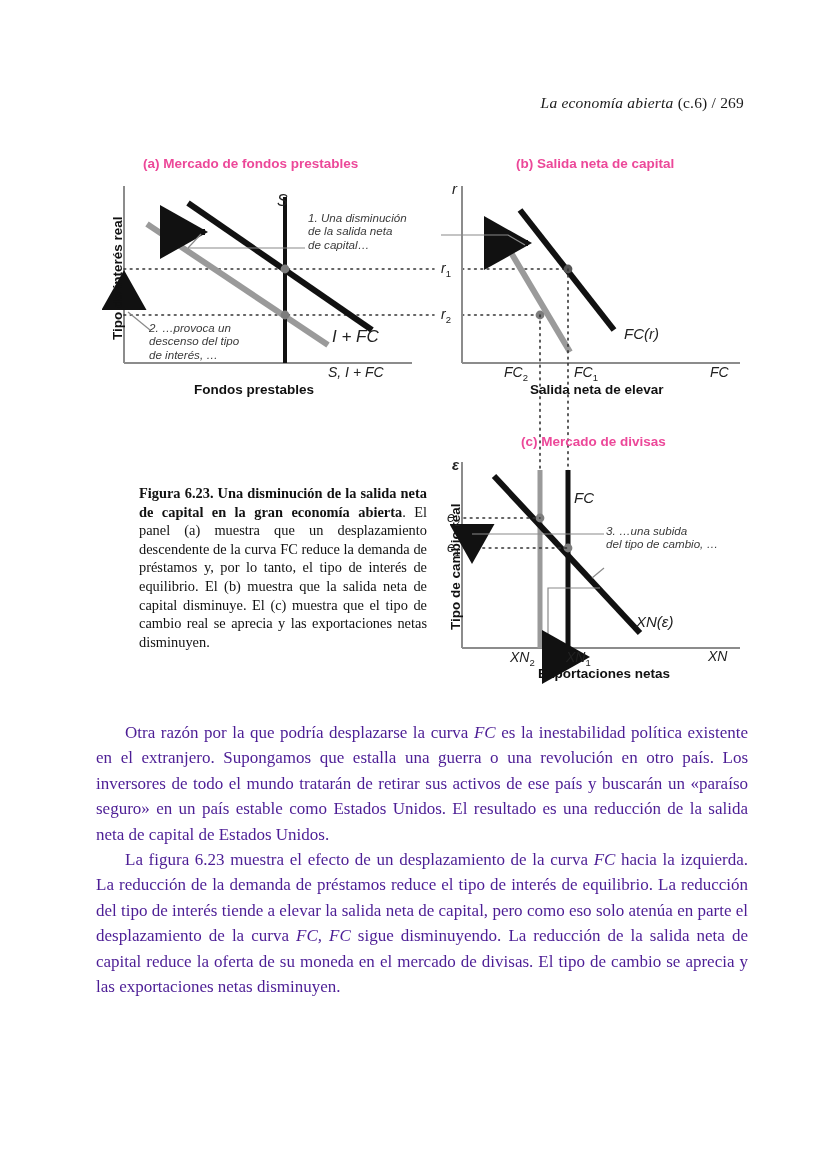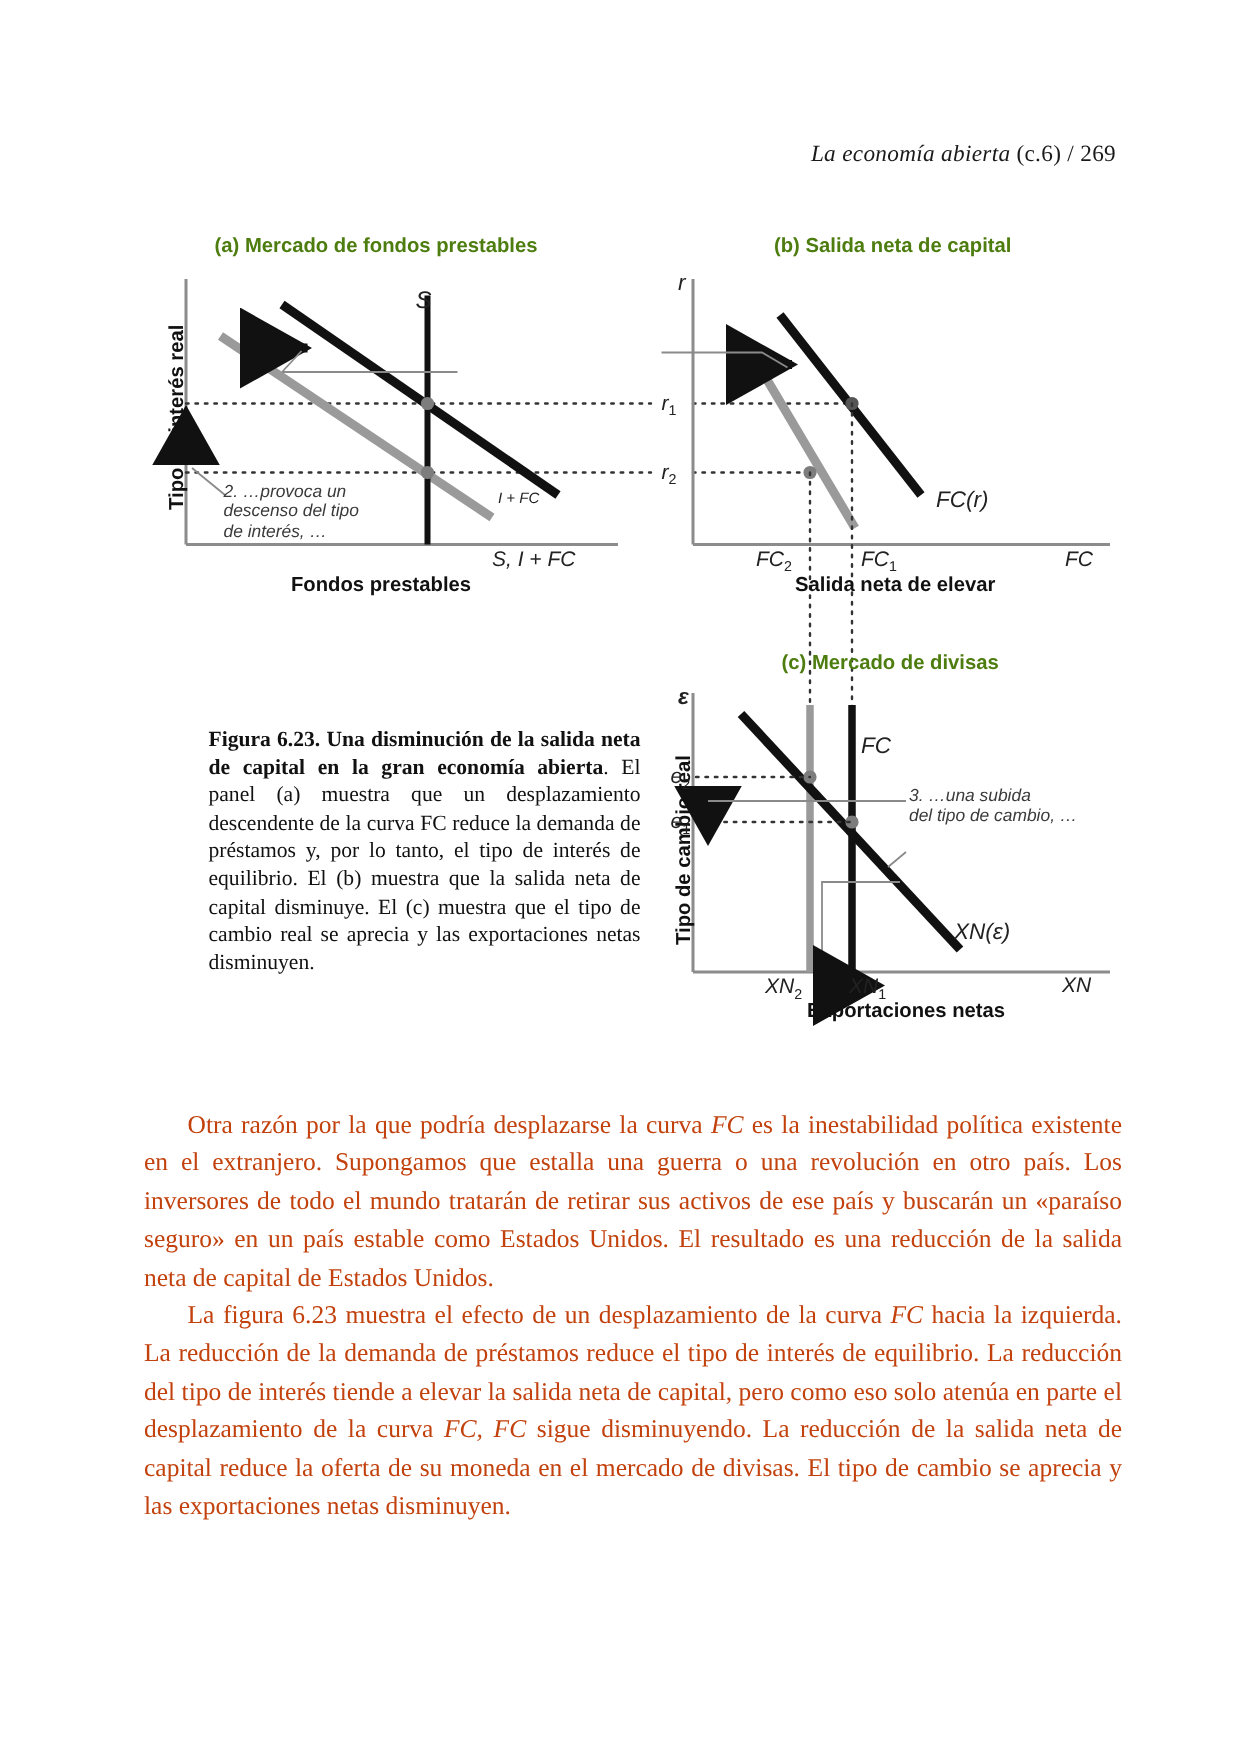--- a/index.html
+++ b/index.html
@@ -22,21 +22,21 @@
     letter-spacing:.2px;
   }
   .runhead i{font-style:italic;}
 
   
   .figure{position:absolute;left:0;top:0;width:828px;height:720px;}
 
   .panel-title{
     position:absolute;
     font-family:"Liberation Sans", sans-serif;
-    font-weight:bold;font-size:13.5px;color:#4d7c0f;
+    font-weight:bold;font-size:13.5px;color:#ec4899;
     white-space:nowrap;
   }
 
   .axis-name{
     position:absolute;
     font-family:"Liberation Sans", sans-serif;
     font-weight:bold;font-size:13.5px;color:#111;
     white-space:nowrap;
   }
   .axis-name.vert{
@@ -62,24 +62,24 @@
   .caption{
     position:absolute;left:96px;top:484px;width:288px;
     font-family:"Liberation Serif", serif;
     font-size:14.4px;line-height:18.6px;
     text-align:justify;color:#111;margin-left:43px;
   }
   .caption b{font-weight:bold;}
 
   
   .body-col{
-    position:absolute;left:96px;top:737px;width:652px;
+    position:absolute;left:96px;top:720px;width:652px;
     font-family:"Liberation Serif", serif;
     font-size:17px;line-height:25.4px;
-    text-align:justify;color:#c2410c;
+    text-align:justify;color:#4c1d95;
   }
   .body-col p{margin:0;text-indent:29px;}
   .body-col p + p{margin-top:0;}
   .body-col i{font-style:italic;}
 
   svg{position:absolute;left:0;top:0;overflow:visible;}
 </style>
 </head>
 <body>
 
@@ -189,22 +189,27 @@
       <polyline points="592,578 604,568" fill="none" stroke="#8a8a8a" stroke-width="1.2"></polyline>
 
       <line x1="568" y1="657" x2="542" y2="657" stroke="#111" stroke-width="6" marker-end="url(#arrL)"></line>
     </svg>
 
     <div class="panel-title" style="left:143px;top:156px;">(a) Mercado de fondos prestables</div>
     <div class="axis-name vert" style="left:110px;top:340px;">Tipo de interés real</div>
     <div class="axis-name" style="left:194px;top:382px;">Fondos prestables</div>
     <div class="var-lab" style="left:328px;top:364px;">S, I + FC</div>
     <div class="var-lab" style="left:277px;top:192px;font-size:16px;">S</div>
-    <div class="var-lab" style="left:332px;top:327px;font-size:10px;">I + FC</div>
-
+    <div class="var-lab" style="left:332px;top:327px;font-size:17px;">I + FC</div>
+
+    <div class="callout" style="left:308px;top:211px;">
+      <div>1. Una disminución</div>
+      <div>de la salida neta</div>
+      <div>de capital…</div>
+    </div>
 
     <div class="callout" style="left:149px;top:321px;">
       <div>2. …provoca un</div>
       <div>descenso del tipo</div>
       <div>de interés, …</div>
     </div>
 
     <div class="panel-title" style="left:516px;top:156px;">(b) Salida neta de capital</div>
     <div class="var-lab" style="left:452px;top:180px;font-size:15px;">r</div>
     <div class="axis-name" style="left:530px;top:382px;">Salida neta de elevar</div>

